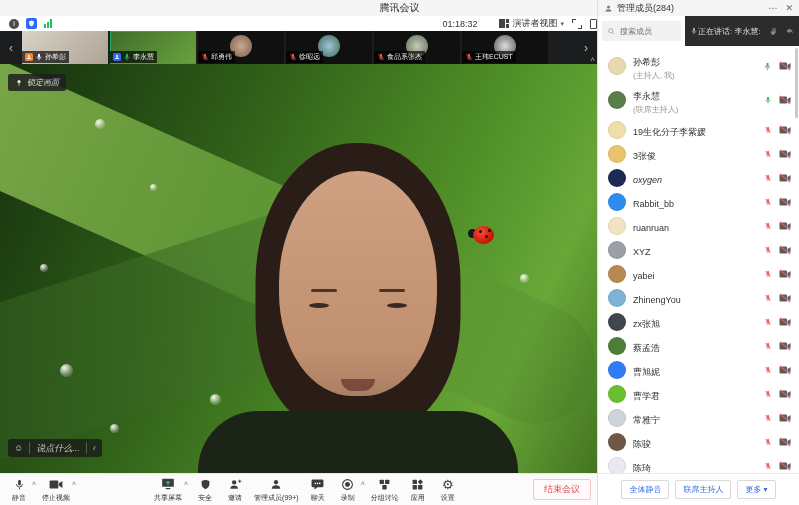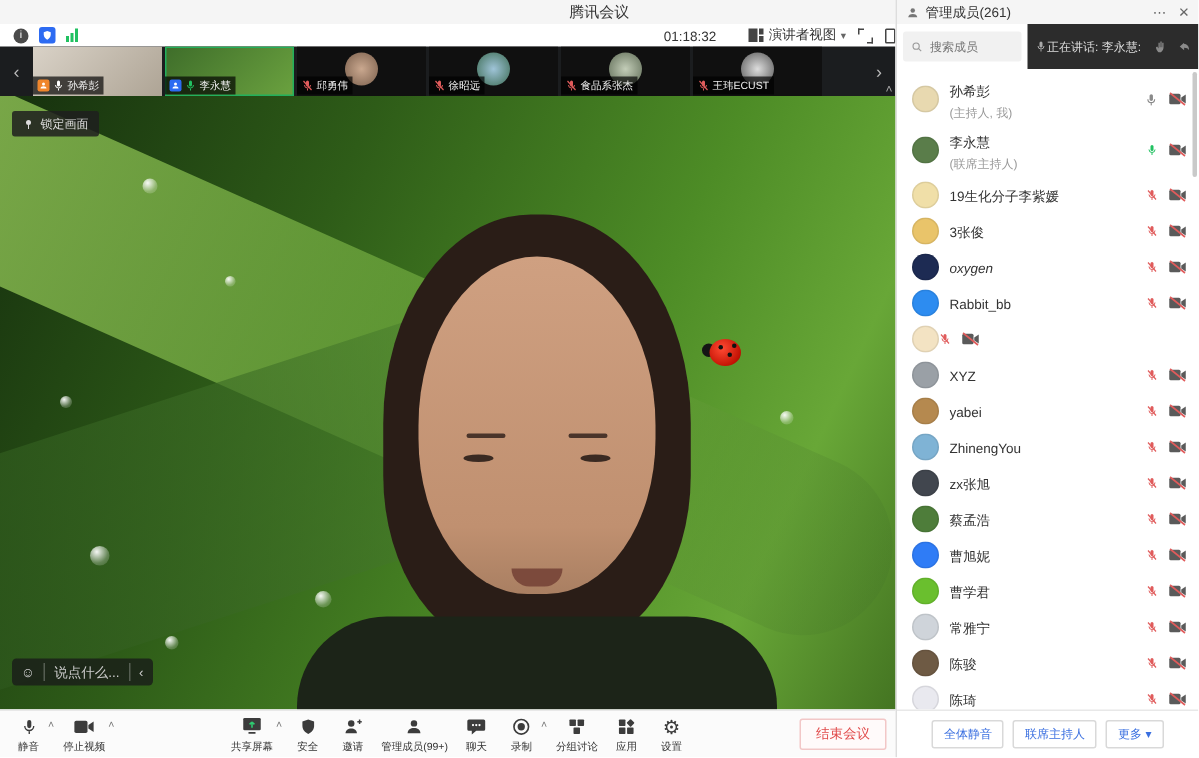--- a/index.html
+++ b/index.html
@@ -46,21 +46,21 @@
   .thumb.selected { outline:1px solid #23b05c; outline-offset:-1px; }
   .thumb .ava-circle { position:absolute; left:50%; top:45%; transform:translate(-50%,-50%); width:22px; height:22px; border-radius:50%; }
   .namebar { position:absolute; left:0; bottom:1px; display:flex; align-items:center; gap:2px; background:rgba(0,0,0,.68); padding:1px 3px; max-width:95%; }
   .namebar .nm { color:#eee; font-size:7px; white-space:nowrap; }
   .badge { width:8px; height:8px; border-radius:1.5px; display:flex; align-items:center; justify-content:center; color:#fff; font-size:6px; }
   .badge.orange{ background:#f0862c; } .badge.blue{ background:#2d6bf2; }
   .strip-collapse { position:absolute; right:2px; bottom:0; color:#aaa; font-size:8px; }
 
   
   .stage { position:absolute; left:0; top:48px; width:716px; height:409px; overflow:hidden;
-           background:linear-gradient(115deg,#16300e 0%,#2e5c18 28%,#4d8c26 55%,#68a737 72%,#24480f 100%); }
+           background:linear-gradient(115deg,#16300e 0%,#2e5c18 28%,#4d8c26 55%,#68a737 72%,#24480f 100%);font-style:italic; }
   .leaf1 { position:absolute; left:-80px; top:-40px; width:760px; height:120px; transform:rotate(24deg); transform-origin:left top;
            background:linear-gradient(90deg,rgba(150,200,90,.85),rgba(110,170,60,.6) 60%,rgba(70,120,40,.3)); border-radius:60px; }
   .leaf2 { position:absolute; left:-120px; top:190px; width:560px; height:150px; transform:rotate(-18deg);
            background:linear-gradient(90deg,rgba(40,80,25,.8),rgba(90,150,55,.5)); border-radius:80px; }
   .drop { position:absolute; border-radius:50%; background:radial-gradient(circle at 35% 30%, rgba(255,255,255,.95), rgba(255,255,255,.25) 60%, rgba(255,255,255,.05)); }
   .ladybug { position:absolute; left:468px; top:160px; width:26px; height:21px; }
   .ladybug .body { position:absolute; right:0; top:2px; width:21px; height:18px; border-radius:50%; background:radial-gradient(circle at 40% 35%, #ff4a33, #c41304 70%, #7e0b02); }
   .ladybug .head { position:absolute; left:0; top:5px; width:9px; height:9px; border-radius:50%; background:#151515; }
   .ladybug .dot { position:absolute; width:3px; height:3px; border-radius:50%; background:#111; }
   .person { position:absolute; left:50%; bottom:0; transform:translateX(-50%); width:360px; height:330px; }
@@ -440,21 +440,21 @@
       <button class="end-btn">结束会议</button>
     </div>
   </div>
 
   <div class="panel">
     <div class="panel-head">
       <svg width="9" height="9" viewBox="0 0 24 24" fill="#777">
           <circle cx="12" cy="8" r="4"></circle>
           <path d="M4 20c0-4 3.6-6 8-6s8 2 8 6z"></path>
         </svg>
-      <span class="panel-title">管理成员(261)</span>
+      <span class="panel-title">管理成员(284)</span>
       <div class="panel-head-right">
         <span>⋯</span>
         <span>✕</span>
       </div>
     </div>
     <div class="search-row">
       <div class="search-box">
         <svg width="9" height="9" viewBox="0 0 24 24">
             <circle cx="10" cy="10" r="5.5" fill="none" stroke="#999" stroke-width="2"></circle>
             <line x1="14.5" y1="14.5" x2="19" y2="19" stroke="#999" stroke-width="2"></line>
@@ -598,20 +598,21 @@
               <svg width="12" height="10" viewBox="0 0 24 18" fill="#5a5a5a">
                 <rect x="1" y="2" width="15" height="14" rx="2"></rect>
                 <path d="M17 7l6-4v12l-6-4z"></path>
                 <line x1="2" y1="1" x2="22" y2="17" stroke="#e05b5b" stroke-width="2.2"></line>
               </svg>
             </span>
           </span>
         </div>
         <div class="m-row" style="top: 168px; height: 24px;">
           <span class="m-ava" style="background:#f3e3c3"></span>
+          <span class="m-text"><span class="m-name">ruanruan</span></span>
           <span class="m-icons">
             <span>
               <svg width="8" height="10" viewBox="0 0 24 24" fill="#e05b5b">
                 <rect x="9" y="2" width="6" height="12" rx="3"></rect>
                 <path d="M6 11a6 6 0 0 0 12 0" fill="none" stroke="#e05b5b" stroke-width="2"></path>
                 <rect x="11" y="18" width="2" height="4"></rect>
                 <line x1="4" y1="3" x2="20" y2="21" stroke="#e05b5b" stroke-width="2.4"></line>
               </svg>
             </span>
             <span>

